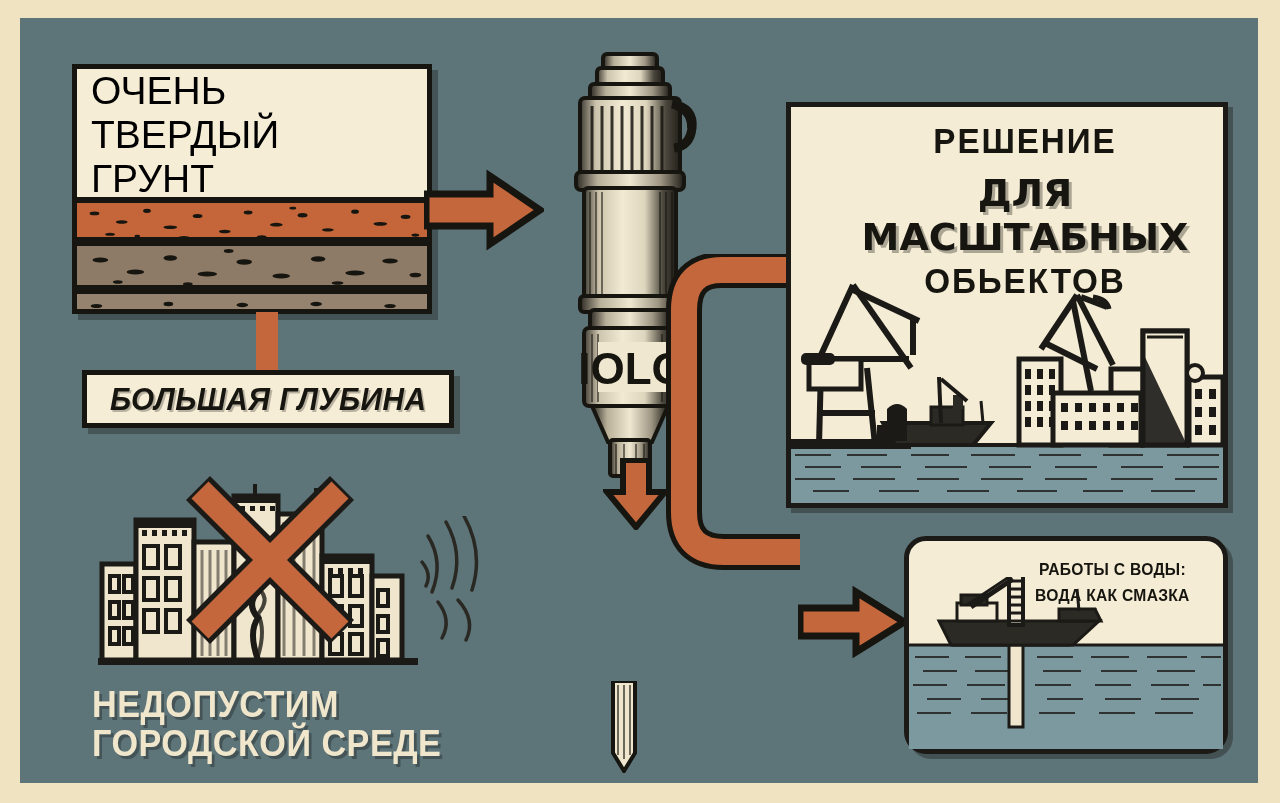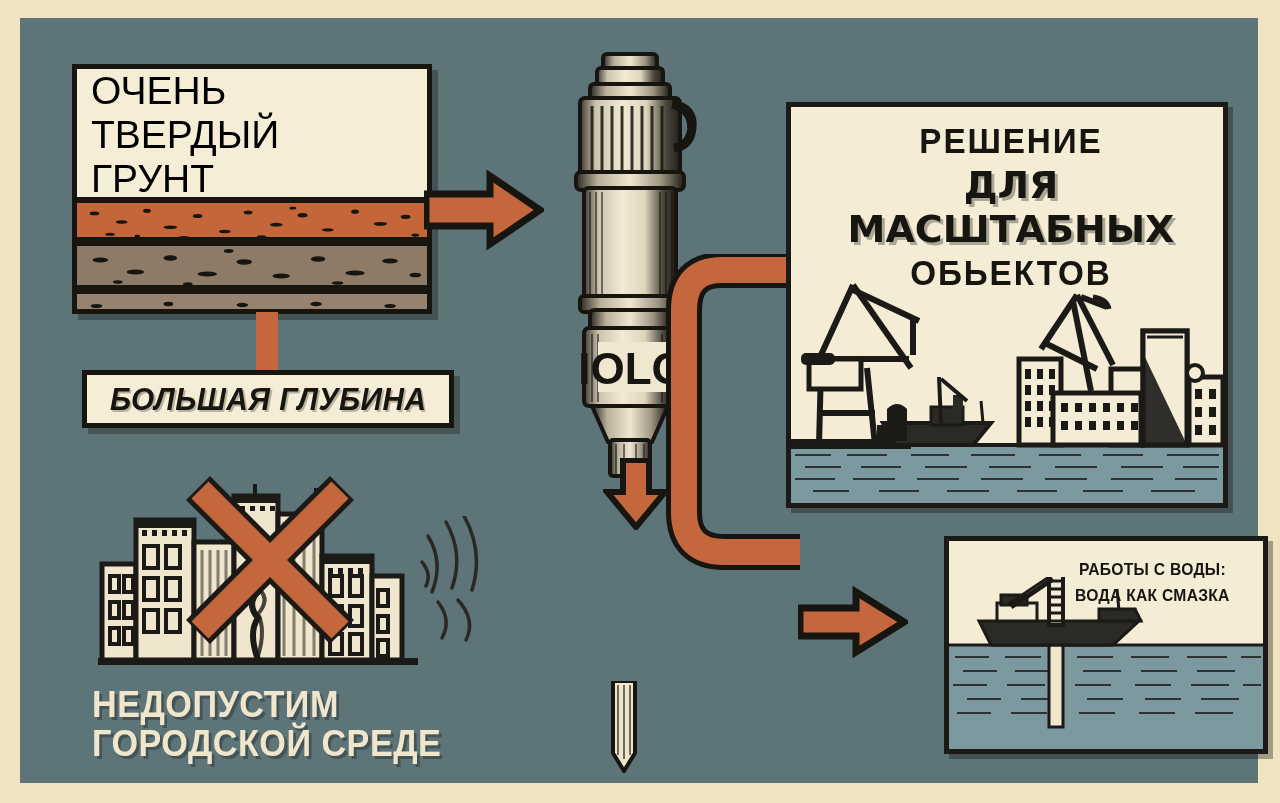--- a/index.html
+++ b/index.html
@@ -87,32 +87,32 @@
   #hammer{left:520px;top:28px;width:180px;height:440px;}
 
   
   #molot-box{left:480px;top:533px;width:300px;height:130px;}
   #molot-box .txt{font-size:42px;}
   #pile{left:591px;top:663px;width:26px;height:92px;}
 
   
   #panel-top{left:766px;top:84px;width:442px;height:406px;}
   #panel-top .headline{
-    position:absolute;left:4px;top:14px;width:100%;text-align:center;
+    position:absolute;left:18px;top:14px;width:100%;text-align:center;
     color:#16150f;
   }
   .hl1{font-size:35px;font-weight:bold;letter-spacing:2px;transform:scaleX(.95);}
-  .hl2{font-size:38px;font-weight:bold;letter-spacing:0px;margin-top:2px;
+  .hl2{font-size:38px;font-weight:bold;letter-spacing:0px;margin-top:10px;
        font-family:"DejaVu Sans",sans-serif;
        text-shadow:3px 3px 0 rgba(0,0,0,.30);}
   .hl3{font-size:35px;font-weight:bold;letter-spacing:2px;margin-top:2px;transform:scaleX(.95);}
   #harbor{position:absolute;left:0;bottom:0;width:100%;height:230px;}
 
   
-  #panel-bot{left:924px;top:518px;width:324px;height:218px;}
+  #panel-bot{left:884px;top:518px;width:324px;height:218px;border-radius:22px;}
   #water-cap{
     position:absolute;right:14px;top:16px;width:210px;text-align:center;
     color:#16150f;font-weight:bold;font-size:17px;line-height:1.55;
     letter-spacing:.3px;transform:scaleX(.92);transform-origin:right center;
   }
   #barge{position:absolute;left:0;bottom:0;width:100%;height:172px;}
 
   
   #city{left:78px;top:462px;width:320px;height:200px;}
   #city-x{left:160px;top:452px;width:180px;height:180px;}

